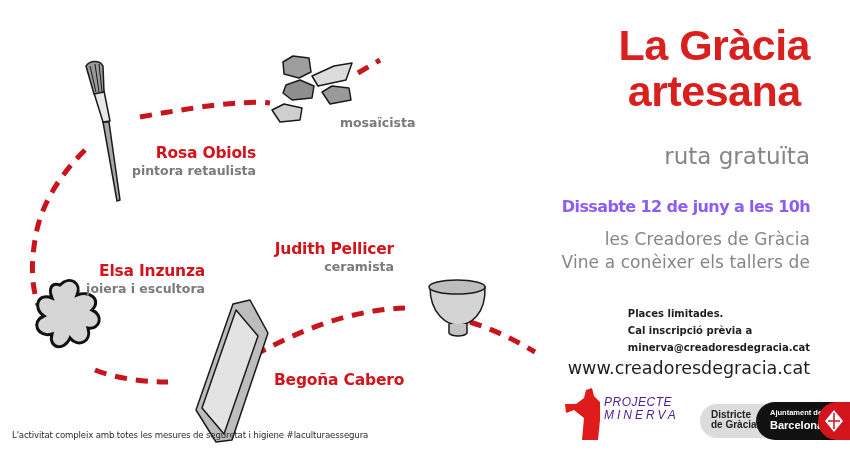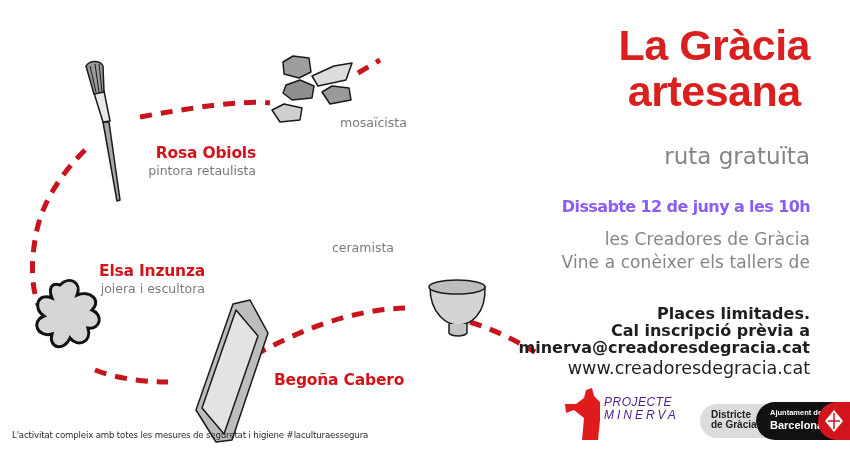--- a/index.html
+++ b/index.html
@@ -3,28 +3,28 @@
 <meta charset="utf-8">
 <style>
   * { box-sizing: border-box; margin: 0; padding: 0; }
   html, body { width: 850px; height: 458px; background: #ffffff; overflow: hidden; }
   body { position: relative; font-family: "DejaVu Sans", sans-serif; }
 
   .route-svg { position: absolute; left: 0; top: 0; width: 850px; height: 458px; }
 
   .artisan { position: absolute; text-align: right; }
   .artisan .name { color: #d2141c; font-weight: bold; font-size: 15.5px; line-height: 19px; font-family: "DejaVu Sans", sans-serif; letter-spacing: -0.2px; }
-  .artisan .role { color: #7a7a7a; font-weight: normal; font-size: 12.5px; line-height: 16px; font-family: "DejaVu Sans", sans-serif; }
+  .artisan .role { color: #7a7a7a; font-weight: bold; font-size: 12.5px; line-height: 16px; font-family: "DejaVu Sans", sans-serif; }
   .artisan.left { text-align: left; }
 
   .title { position: absolute; right: 40px; top: 22px; text-align: center; color: #da1f1f; font-weight: bold; font-family: "Liberation Sans", sans-serif; font-size: 43px; line-height: 46px; letter-spacing: -0.5px; }
   .subtitle { position: absolute; right: 40px; top: 142px; color: #858585; font-family: "DejaVu Sans", sans-serif; font-size: 23px; line-height: 28px; text-align: right; }
   .date { position: absolute; right: 40px; top: 197px; color: #8b5cf6; font-family: "DejaVu Sans", sans-serif; font-weight: bold; font-size: 16px; letter-spacing: -0.6px; text-align: right; }
   .invite { position: absolute; right: 40px; top: 228px; color: #858585; font-family: "DejaVu Sans", sans-serif; font-size: 17px; line-height: 23px; text-align: right; letter-spacing: 0.1px; }
-  .places { position: absolute; right: 40px; top: 305px; color: #1e1e1e; font-family: "DejaVu Sans", sans-serif; font-weight: bold; font-size: 16px; line-height: 17px; text-align: right; }
+  .places { position: absolute; right: 40px; top: 305px; color: #1e1e1e; font-family: "DejaVu Sans", sans-serif; font-weight: bold; font-size: 10px; line-height: 17px; text-align: left; }
   .website { position: absolute; right: 40px; top: 358px; color: #1e1e1e; font-family: "DejaVu Sans", sans-serif; font-size: 17.5px; text-align: right; }
 
   .footnote { position: absolute; left: 12px; top: 430px; color: #2a2a2a; font-family: "DejaVu Sans", sans-serif; font-size: 8.6px; letter-spacing: -0.15px; }
 
   .minerva-logo { position: absolute; left: 560px; top: 395px; width: 130px; height: 48px; }
   .minerva-logo .txt { position: absolute; left: 44px; top: 1px; font-family: "Liberation Sans", sans-serif; font-style: italic; color: #4c1d95; font-size: 12px; line-height: 13px; letter-spacing: 0.5px; }
   .minerva-logo .txt span { display: block; }
   .minerva-logo .txt .l2 { letter-spacing: 3px; }
 
   .bcn-logo { position: absolute; left: 700px; top: 402px; width: 147px; height: 38px; }
@@ -101,20 +101,21 @@
 <div class="artisan left" style="left:340px; top:115px;">
   <div class="role">mosaïcista</div>
 </div>
 
 <div class="artisan" style="right:645px; top:262px;">
   <div class="name">Elsa Inzunza</div>
   <div class="role">joiera i escultora</div>
 </div>
 
 <div class="artisan" style="right:456px; top:240px;">
+  <div class="name">Judith Pellicer</div>
   <div class="role">ceramista</div>
 </div>
 
 <div class="artisan left" style="left:274px; top:371px;">
   <div class="name">Begoña Cabero</div>
 </div>
 
 <div class="title">
   <div>La Gràcia</div>
   <div>artesana</div>

